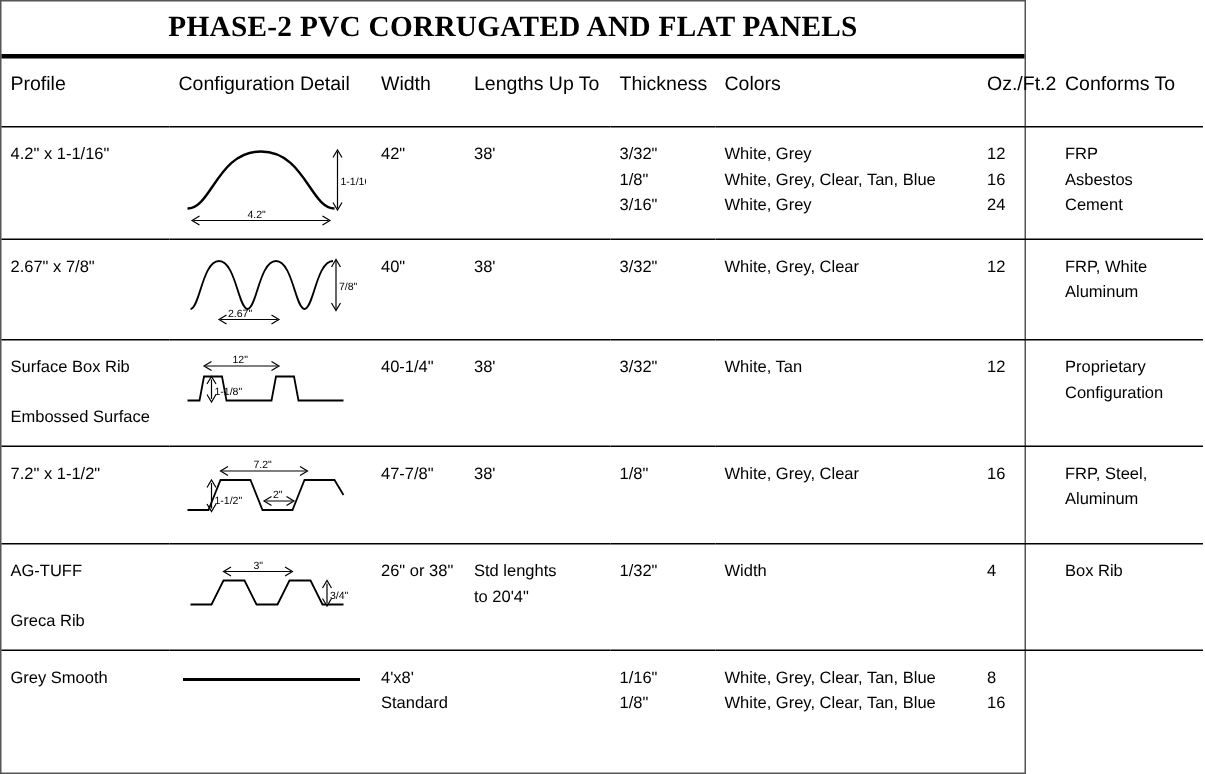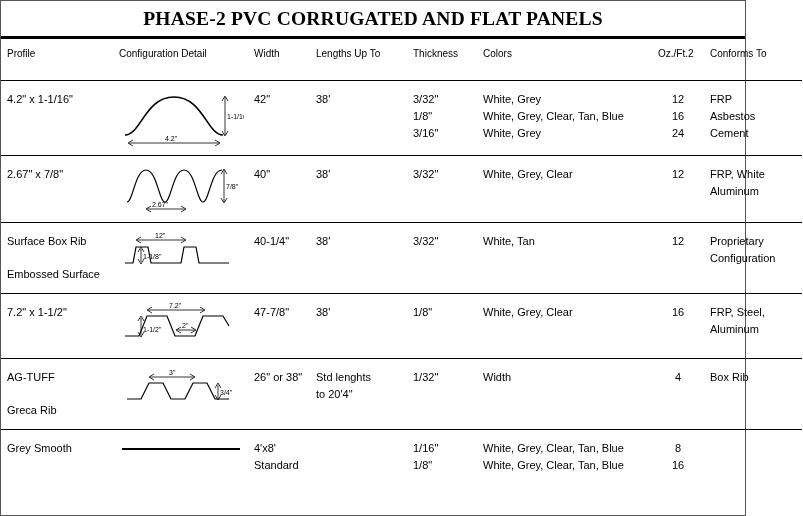--- a/index.html
+++ b/index.html
@@ -9,21 +9,21 @@
   body {
     width: 803px;
     height: 516px;
     background: #ffffff;
     font-family: "Liberation Sans", sans-serif;
     color: #000000;
     overflow: hidden;
   }
   .sheet {
     position: relative;
-    width: 746px;
+    width: 684px;
     height: 516px;
     box-sizing: border-box;
     border: 1px solid #555;
     background: #fff;
   }
   .title-bar {
     text-align: center;
     padding: 7px 0 6px 0;
     border-bottom: 3px solid #000;
   }
@@ -41,39 +41,39 @@
   table.spec col.c-profile   { width: 112px; }
   table.spec col.c-config    { width: 135px; }
   table.spec col.c-width     { width: 62px; }
   table.spec col.c-length    { width: 97px; }
   table.spec col.c-thick     { width: 70px; }
   table.spec col.c-colors    { width: 175px; }
   table.spec col.c-oz        { width: 52px; }
   table.spec col.c-conforms  { width: 98px; }
 
   thead th {
-    font-size: 10px;
+    font-size: 13px;
     font-weight: normal;
     text-align: left;
     padding: 9px 6px 21px 6px;
     border-bottom: 1.5px solid #000;
     vertical-align: middle;
     white-space: nowrap;
   }
   thead th.center { }
 
   tbody td {
     font-size: 11px;
     vertical-align: top;
     padding: 10px 6px 10px 6px;
     border-bottom: 1px solid #000;
     line-height: 1.55;
   }
   tbody tr:last-child td { border-bottom: none; }
-  td.center { text-align: center; }
+  td.center { }
   td.config { padding-top: 6px; padding-bottom: 6px; }
   .sub { display: block; }
   .profile-line { display: block; }
   .profile-line + .profile-line { margin-top: 16px; }
 
   .fig {
     display: block;
     margin: 0 auto;
   }
   svg text {

